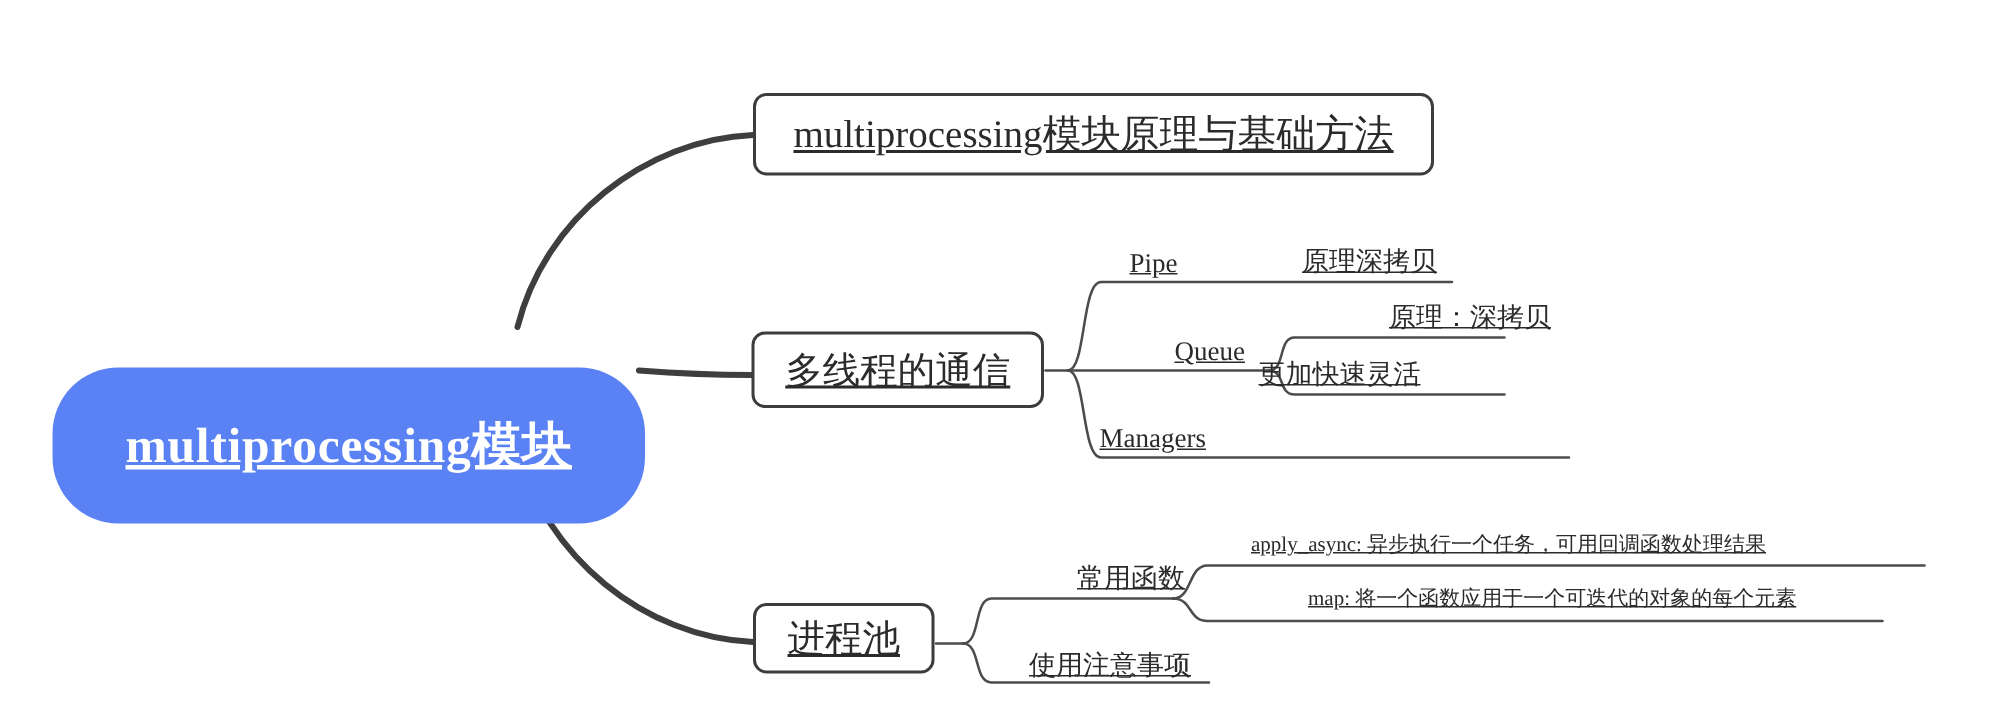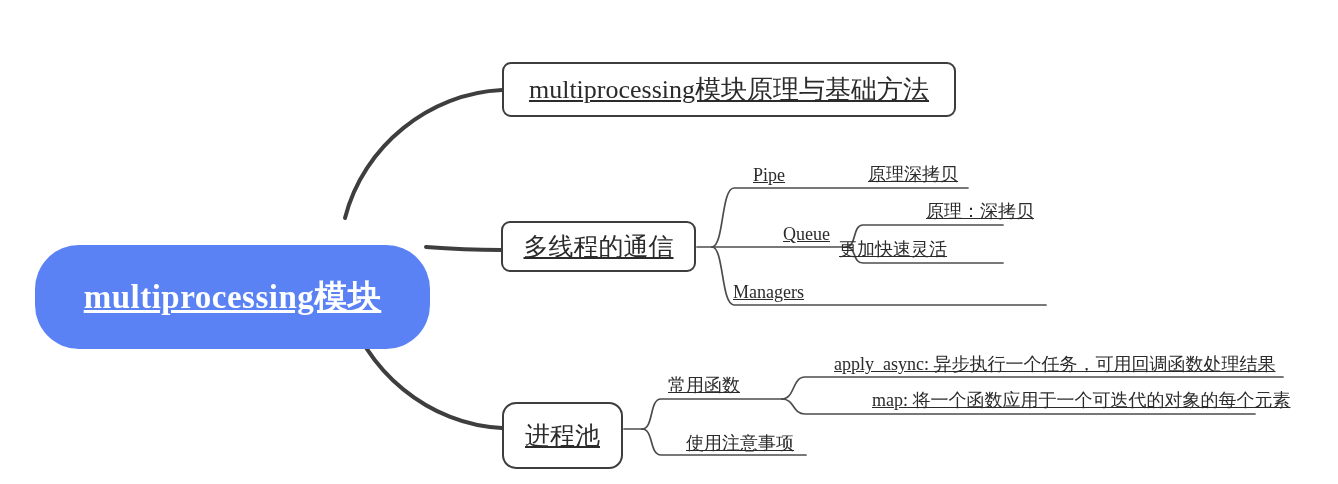--- a/index.html
+++ b/index.html
@@ -32,23 +32,23 @@
   }
   .box-node{
     background:#ffffff;
     border:2.5px solid var(--box-border);
     border-radius:9px;
     display:flex;align-items:center;justify-content:center;
     box-sizing:border-box;
   }
   .box-basics{left:502px;top:62px;width:454px;height:55px;font-size:26px;}
   .box-comm{left:501px;top:221px;width:195px;height:51px;font-size:25px;}
-  .box-pool{left:502px;top:402px;width:121px;height:67px;font-size:25px;border-radius:14px;}
+  .box-pool{left:502px;top:402px;width:121px;height:47px;font-size:25px;}
   .leaf-label{font-size:18px;line-height:23px;}
-  .leaf-label.small{font-size:18px;line-height:22px;}
+  .leaf-label.small{font-size:14px;line-height:22px;}
 </style>
 </head>
 <body>
 
 <div class="canvas">
 
   <svg class="edges" viewBox="0 0 1338 484" aria-hidden="true">
 
     <path class="edge-thick" d="M 345 218 C 363 146 430 93 502 90"></path>
     <path class="edge-thick" d="M 426 247 C 452 249 477 250 501 250"></path>
@@ -83,18 +83,18 @@
 
   <div class="node leaf-label" style="left:753px;top:164px;">Pipe</div>
   <div class="node leaf-label" style="left:868px;top:163px;">原理深拷贝</div>
 
   <div class="node leaf-label" style="left:783px;top:223px;">Queue</div>
   <div class="node leaf-label" style="left:926px;top:200px;">原理：深拷贝</div>
   <div class="node leaf-label" style="left:839px;top:238px;">更加快速灵活</div>
 
   <div class="node leaf-label" style="left:733px;top:281px;">Managers</div>
 
-  <div class="node leaf-label" style="left:668px;top:374px;">常用函数</div>
+  <div class="node leaf-label" style="left:718px;top:374px;">常用函数</div>
   <div class="node leaf-label small" style="left:834px;top:353px;">apply_async: 异步执行一个任务，可用回调函数处理结果</div>
   <div class="node leaf-label small" style="left:834px;top:389px;margin-left:38px;">map: 将一个函数应用于一个可迭代的对象的每个元素</div>
   <div class="node leaf-label" style="left:686px;top:432px;">使用注意事项</div>
 
 </div>
 
 </body></html>

